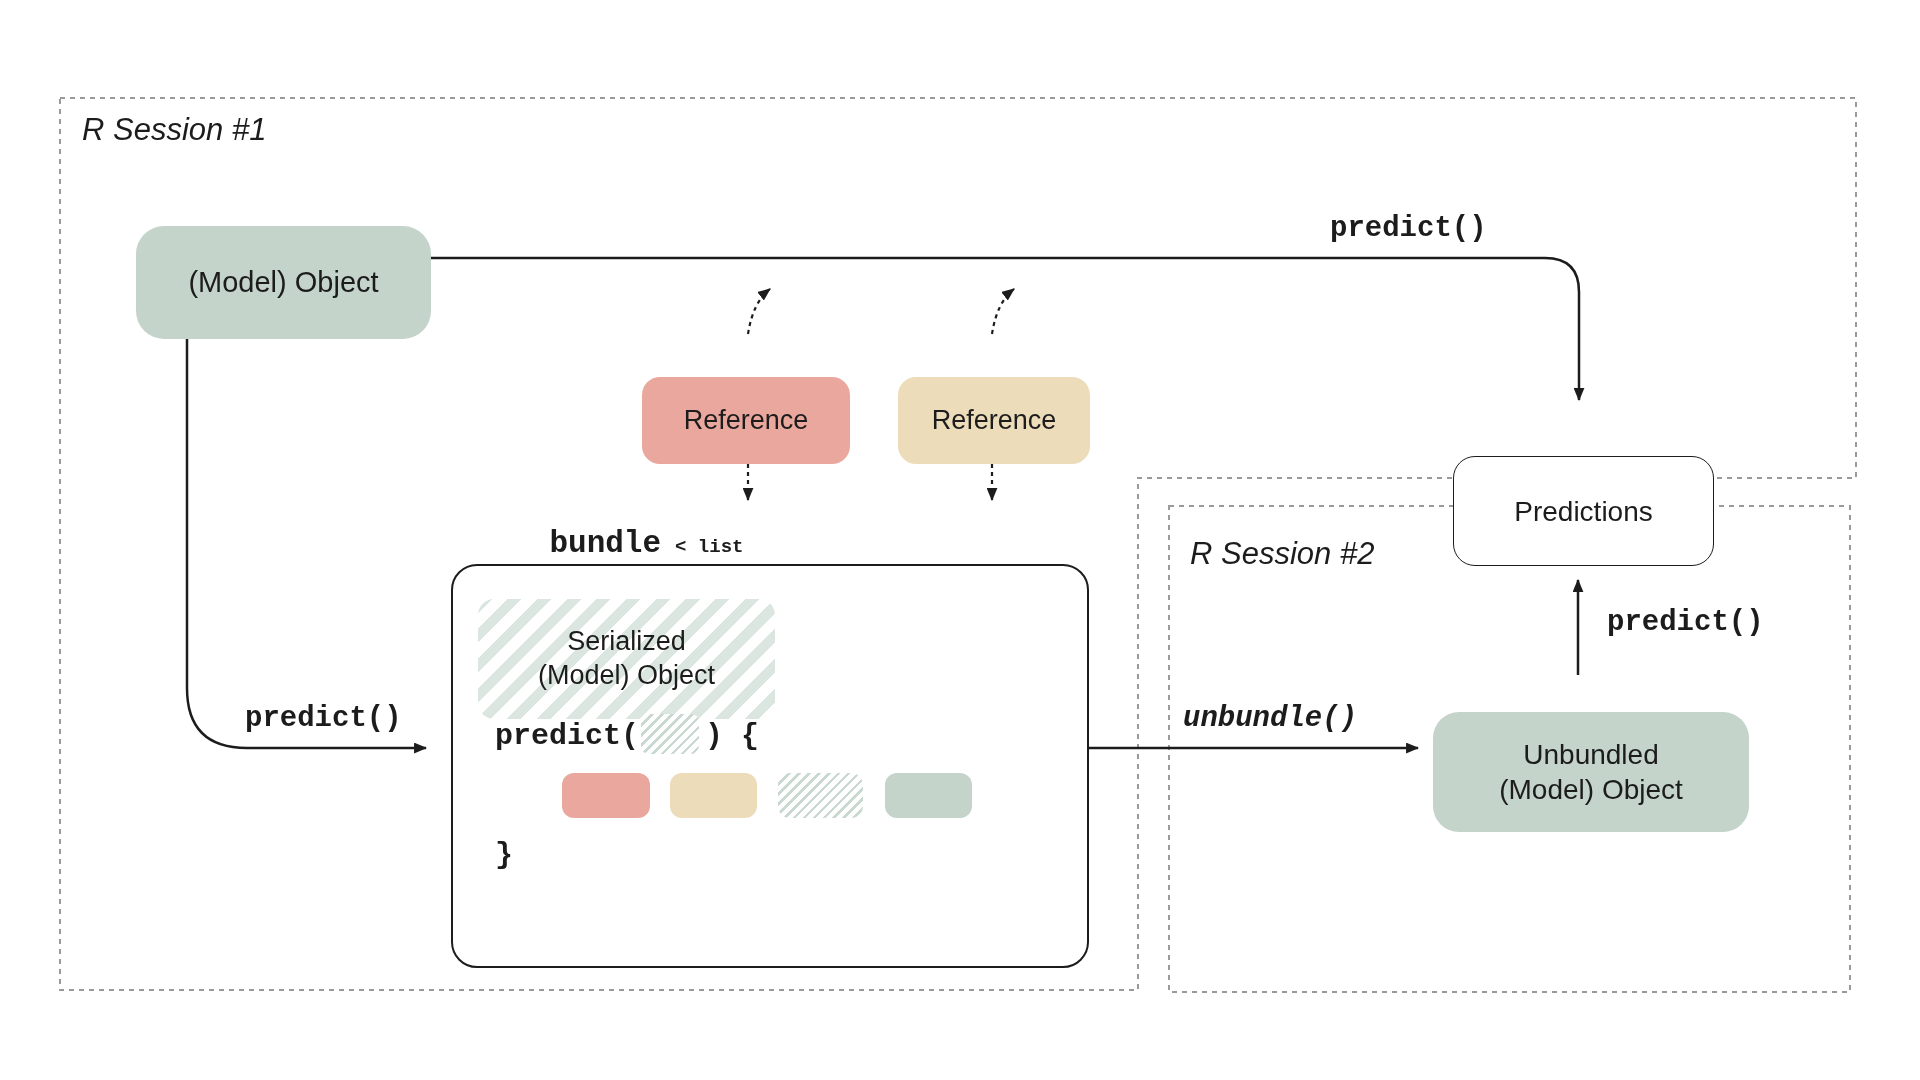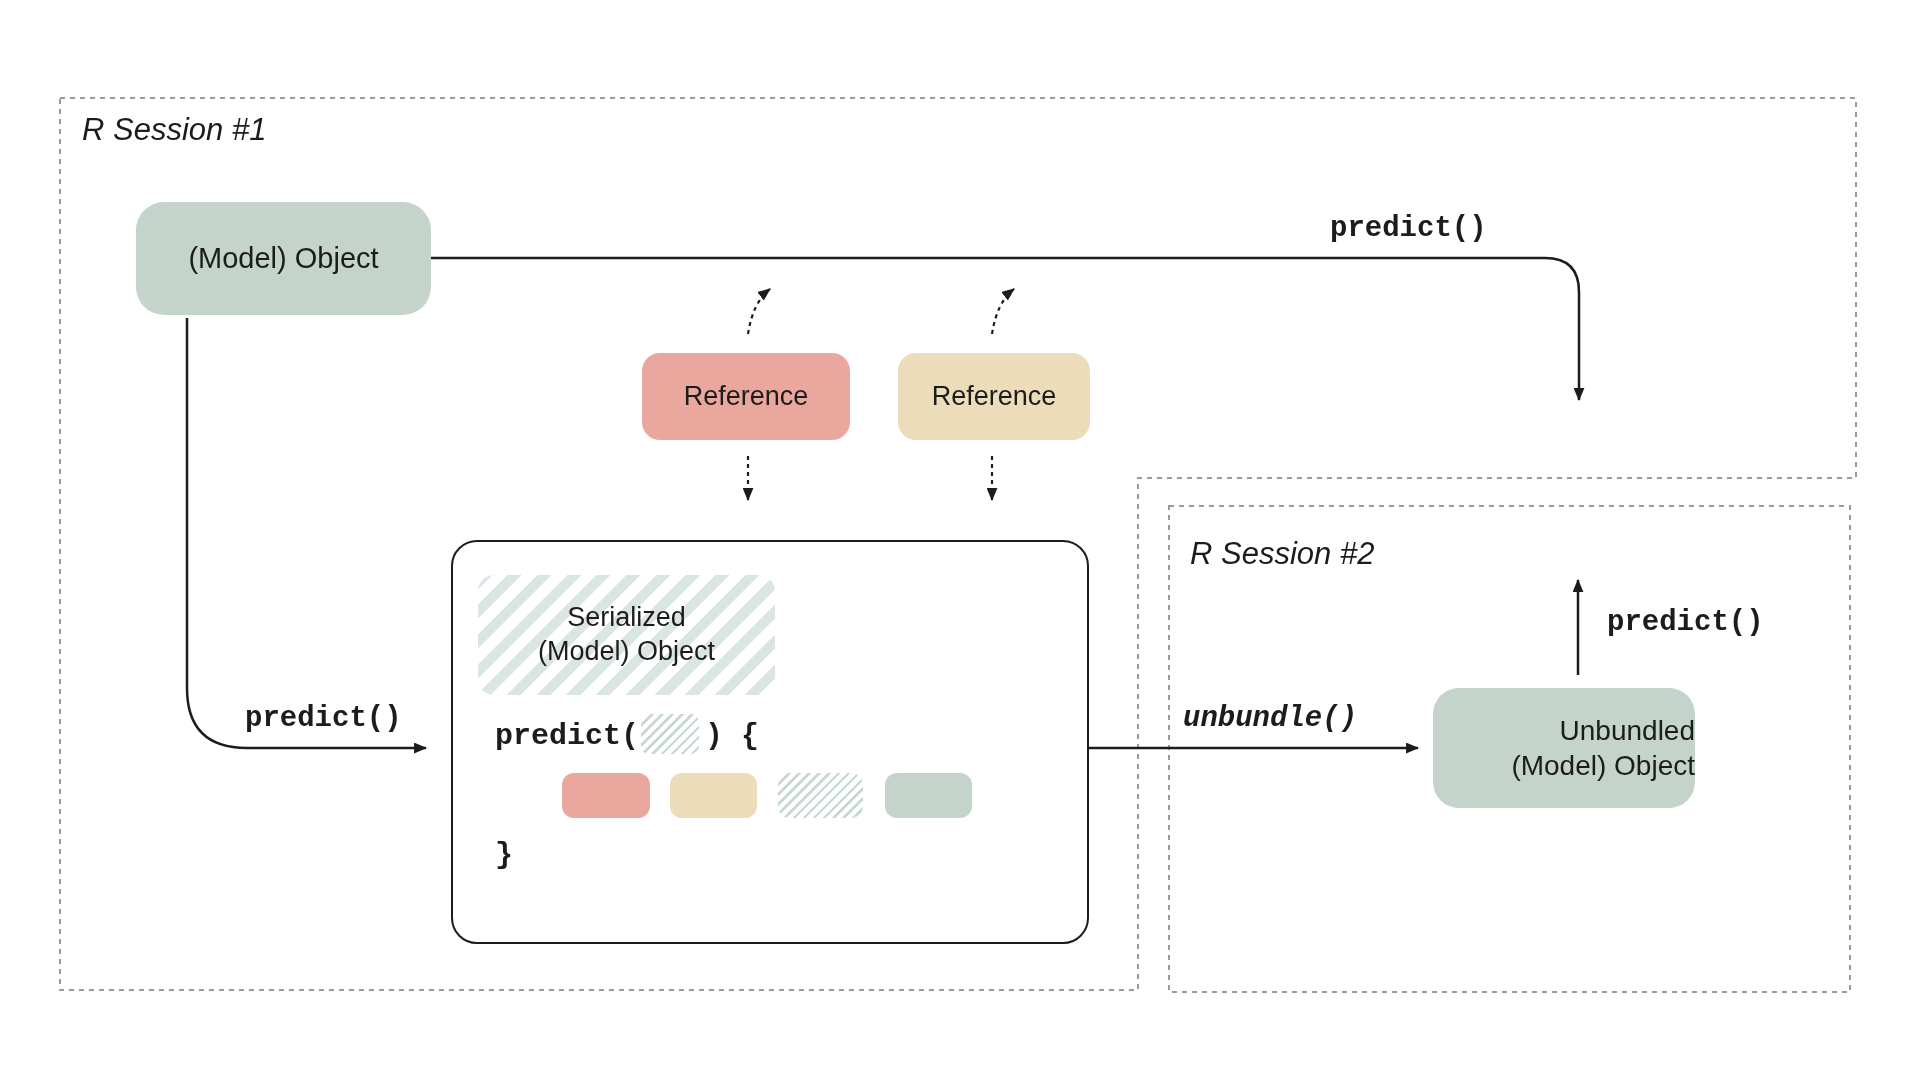--- a/index.html
+++ b/index.html
@@ -3,21 +3,21 @@
 <meta charset="utf-8">
 <style>
   html,body{margin:0;padding:0;background:#ffffff;}
   #stage{
     position:relative;width:1920px;height:1080px;background:#fff;overflow:hidden;
     font-family:"Liberation Sans","DejaVu Sans",sans-serif;color:var(--ink,#1c1c1c);padding-left:7px;
   }
   #wires{position:absolute;left:0;top:0;z-index:0;}
   .box{
     position:absolute;display:flex;flex-direction:column;align-items:center;justify-content:center;
-    text-align:center;z-index:1;line-height:1.25;
+    text-align:center;z-index:1;line-height:1.25;margin-top:24px;
   }
   .sage{background:var(--sage);}
   .salmon{background:var(--salmon);}
   .tan{background:var(--tan);}
   .stripes{
     background:repeating-linear-gradient(135deg,var(--stripe) 0 10px,#ffffff 10px 21px);
   }
   .stripes-fine{
     background:repeating-linear-gradient(135deg,var(--stripefine) 0 2.5px,#ffffff 2.5px 7px);
   }
@@ -33,21 +33,21 @@
   .ref-tan{left:898px;top:353px;width:192px;height:87px;border-radius:18px;font-size:27px;}
   .predictions-box{
     left:1453px;top:432px;width:259px;height:108px;border-radius:22px;background:#fff;
     border:1.5px solid var(--ink);font-size:28px;
   }
   .bundle-box{
     left:451px;top:540px;width:634px;height:400px;border-radius:26px;background:#fff;
     border:2px solid var(--ink);
   }
   .serialized-box{left:478px;top:575px;width:297px;height:120px;border-radius:16px;font-size:27px;}
-  .unbundled-box{left:1433px;top:688px;width:262px;height:120px;border-radius:26px;font-size:28px;align-items:flex-end;}
+  .unbundled-box{left:1433px;top:688px;width:316px;height:120px;border-radius:26px;font-size:28px;}
   .situate-line{left:495px;top:714px;display:flex;align-items:center;font-size:30px;}
   .situate-chip{
     display:inline-block;width:58px;height:40px;border-radius:8px;margin:0 6px 4px 2px;
   }
   .chip{position:absolute;top:773px;height:45px;border-radius:12px;z-index:2;}
   .chip-red{left:562px;width:88px;}
   .chip-tan{left:670px;width:87px;}
   .chip-striped{left:778px;width:85px;}
   .chip-green{left:885px;width:87px;background:var(--sage);}
   .lbl-bundle-var{left:475px;top:487px;font-size:31px;line-height:38px;}
@@ -98,20 +98,23 @@
     <span>(Model) Object</span>
   </div>
 
   <div class="box salmon ref-red">
     <span>Reference</span>
   </div>
   <div class="box tan ref-tan">
     <span>Reference</span>
   </div>
 
+  <div class="code lbl-bundle-var">
+    <span>bundle</span><span class="lbl-bundle-class">&lt; list</span>
+  </div>
 
   <div class="box bundle-box"></div>
 
   <div class="box stripes serialized-box">
     <span>Serialized</span>
     <span>(Model) Object</span>
   </div>
 
   <div class="code situate-line">
     <span>predict(</span>
@@ -119,20 +122,23 @@
     <span>) {</span>
   </div>
 
   <div class="chip salmon chip-red"></div>
   <div class="chip tan chip-tan"></div>
   <div class="chip stripes-fine chip-striped"></div>
   <div class="chip chip-green"></div>
 
   <div class="code lbl-brace">}</div>
 
+  <div class="box predictions-box">
+    <span>Predictions</span>
+  </div>
 
   <div class="box sage unbundled-box">
     <span>Unbundled</span>
     <span>(Model) Object</span>
   </div>
 
   <div class="code lbl-predict-top">predict()</div>
   <div class="code lbl-bundle-fn">predict()</div>
   <div class="code lbl-unbundle-fn">unbundle()</div>
   <div class="code lbl-predict-right">predict()</div>

